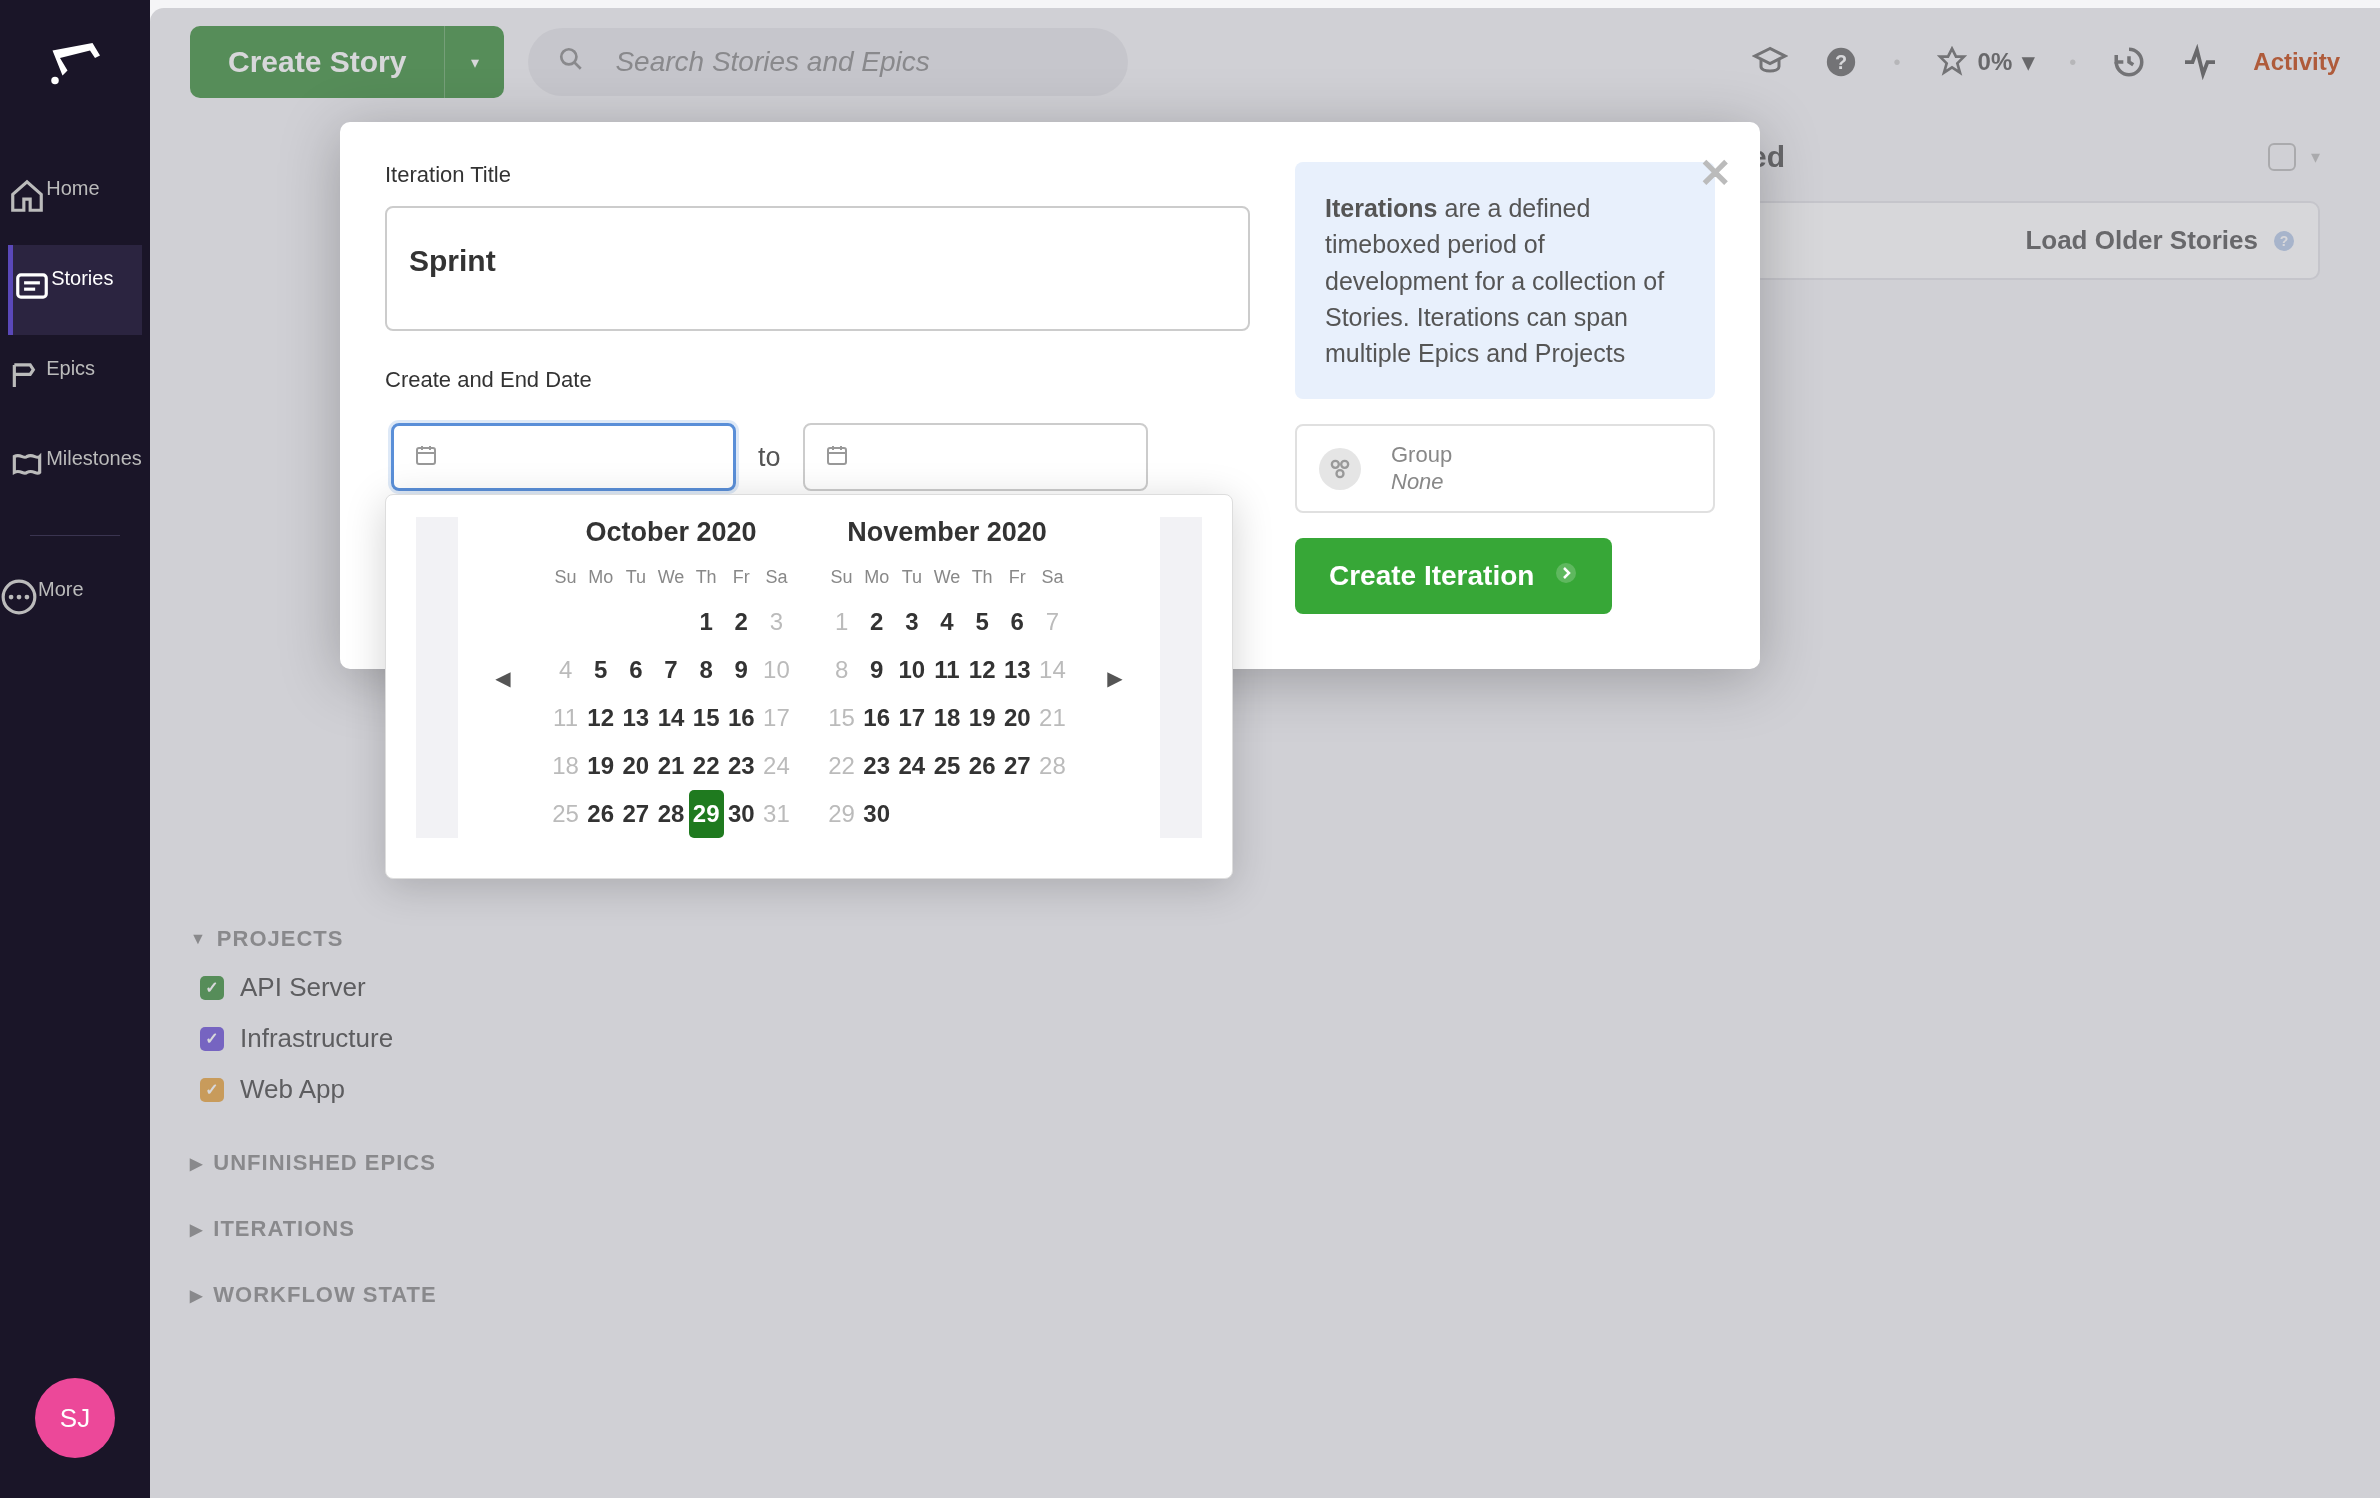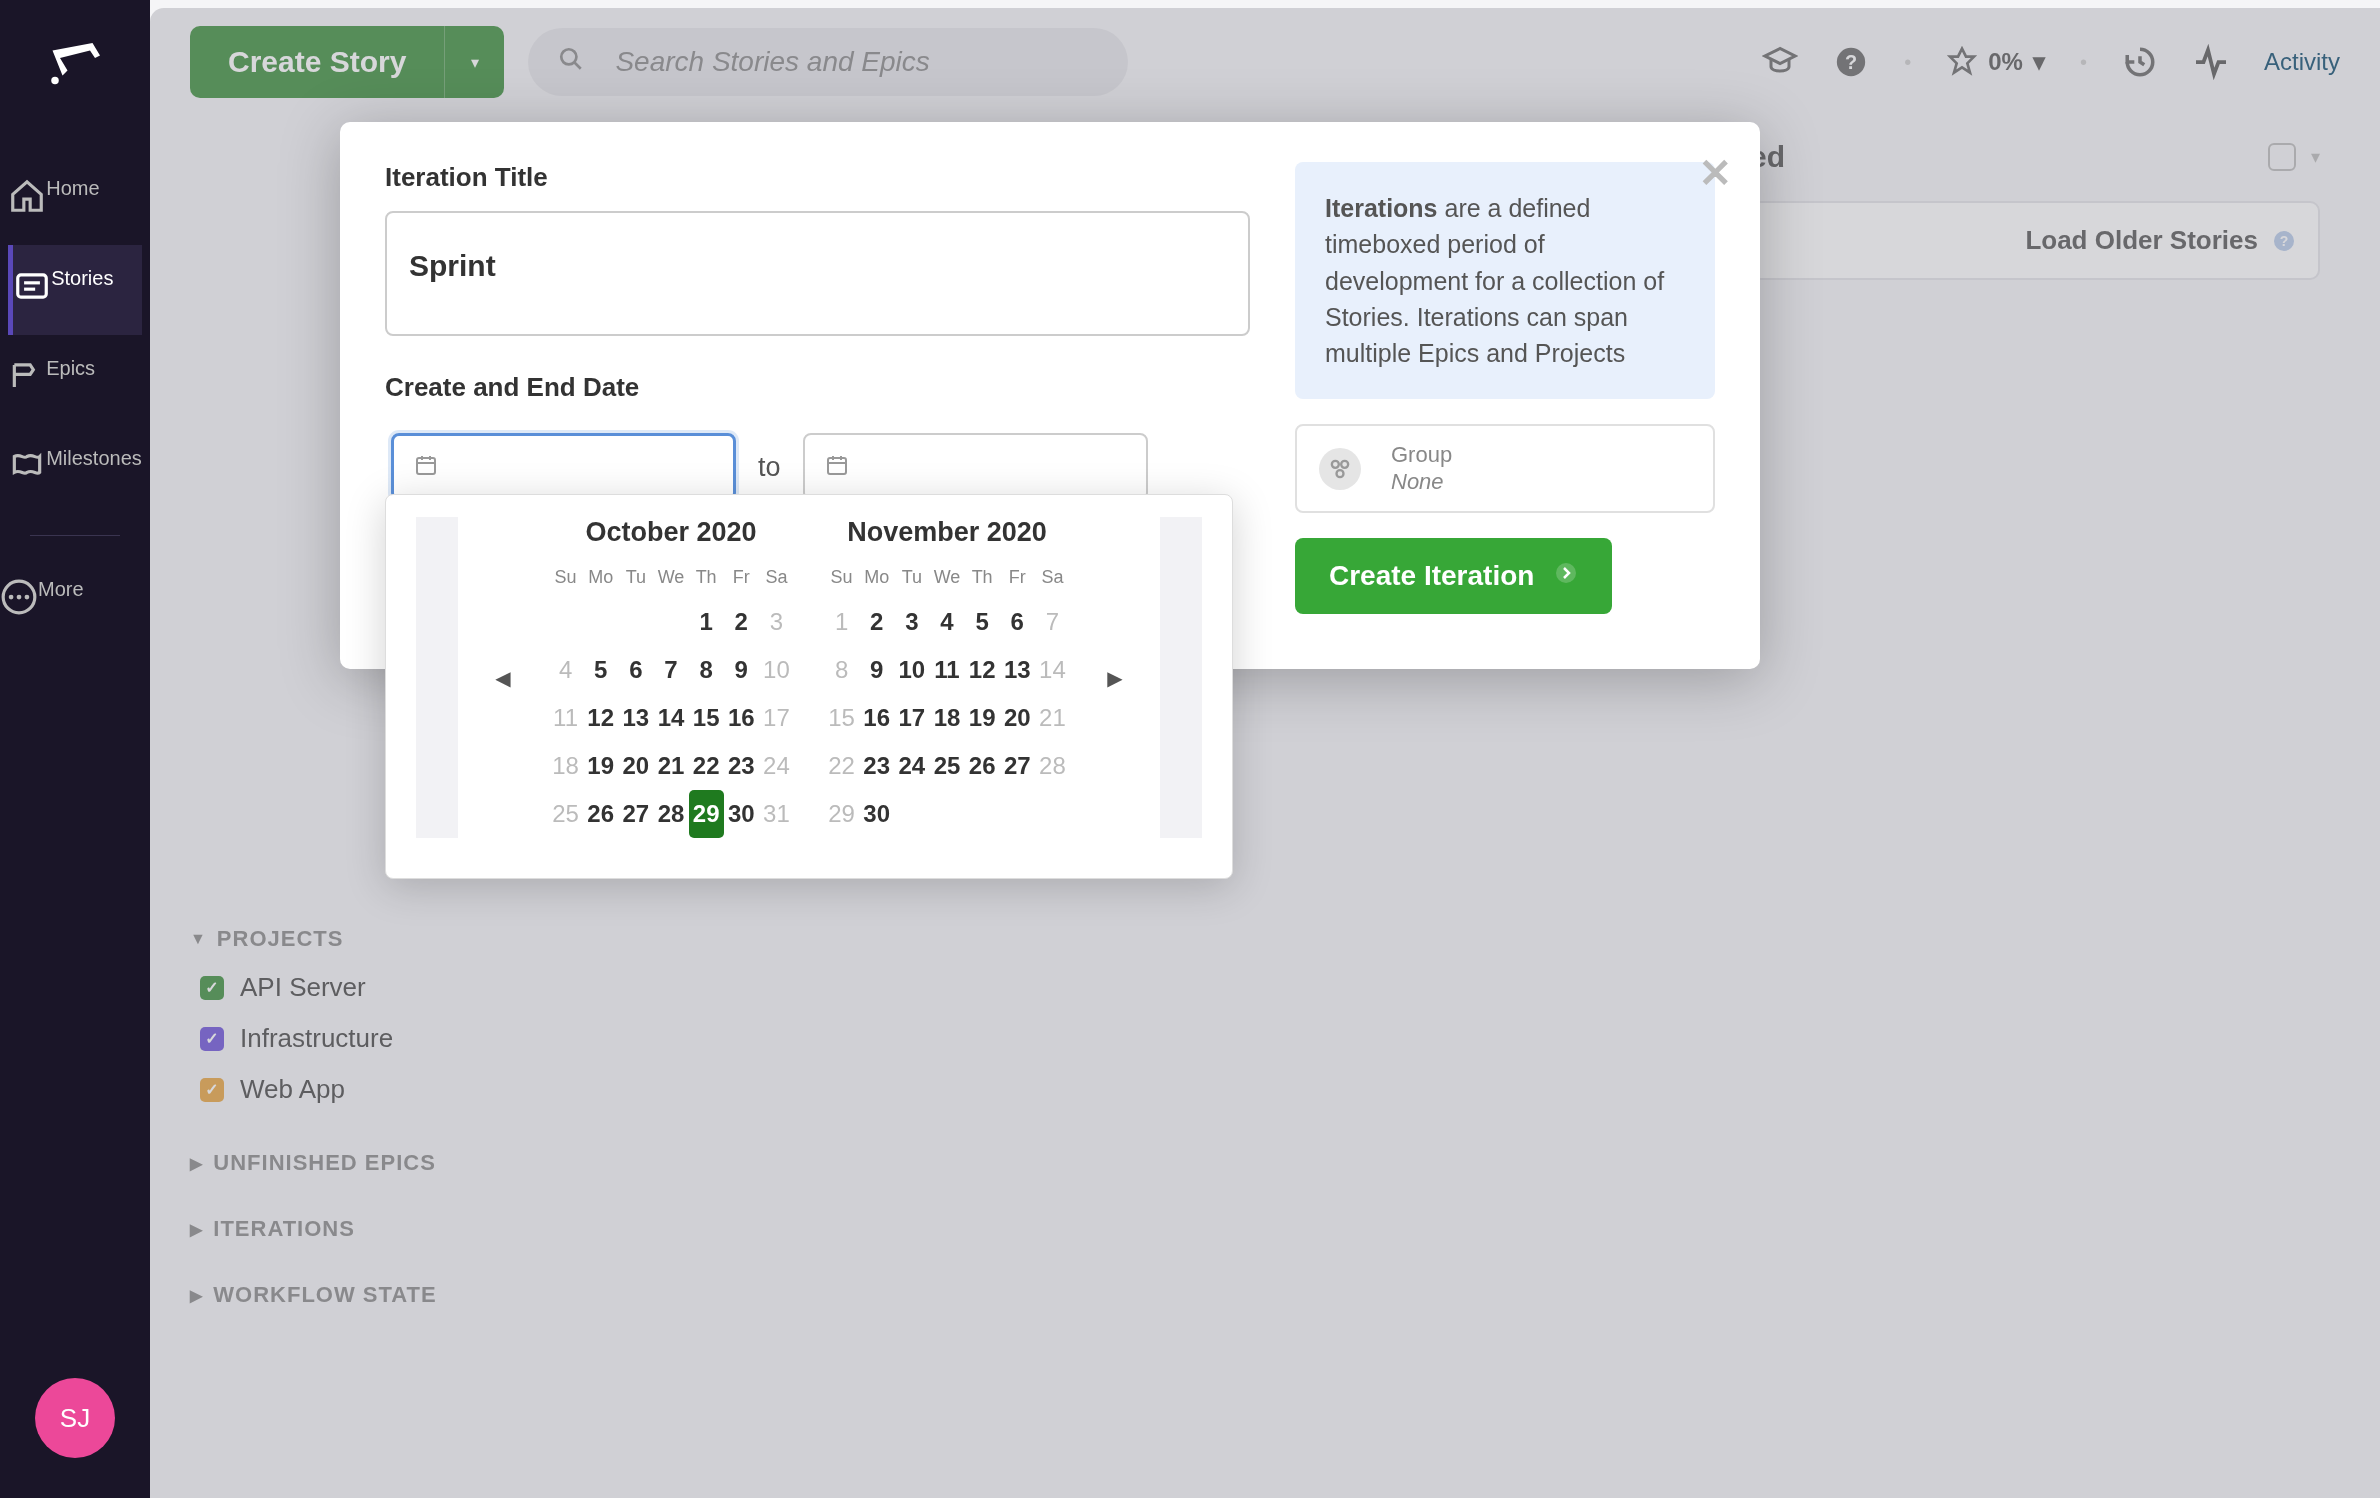--- a/index.html
+++ b/index.html
@@ -17,21 +17,21 @@
 .main { flex: 1; display: flex; flex-direction: column; background:#f5f5f7; border-top-left-radius:14px; margin-top:8px; overflow:hidden; position:relative; }
 .topbar { display:flex; align-items:center; padding: 18px 40px; gap: 24px; }
 .create-btn { display:flex; align-items:center; background:#3a8e3a; color:#fff; border-radius:10px; overflow:hidden; height:72px; }
 .create-btn .label { padding: 0 38px; font-size:30px; font-weight:600; }
 .create-btn .caret { width:60px; display:flex; align-items:center; justify-content:center; border-left:1px solid rgba(255,255,255,0.25); height:100%; }
 .search { flex: 0 0 600px; display:flex; align-items:center; background:#e5e5ea; border-radius:35px; height:68px; padding: 0 30px; color:#888; font-size:28px; font-style:italic; gap:31px; }
 .topbar-right { margin-left:auto; display:flex; align-items:center; gap:35px; color:#666; font-size:24px; }
 .topbar-right .ico { width:36px; height:36px; display:flex; align-items:center; justify-content:center; }
 .topbar-right .sep { color:#ccc; font-size:20px; }
 .percent { display:flex; align-items:center; gap:10px; font-weight:600; color:#555; }
-.activity-lbl { font-weight:400; color:#0c4a6e; }
+.activity-lbl { font-weight:700; color:#c2410c; }
 
 .content { flex:1; position:relative; padding: 0 40px; }
 .column-header { position:absolute; top: 24px; right:60px; width: 690px; display:flex; align-items:center; gap:15px; }
 .column-header .title { font-size:30px; font-weight:700; color:#555; }
 .column-header .ck { margin-left:auto; width:28px; height:28px; border:2px solid #bbb; border-radius:6px; }
 .column-header .dd { color:#bbb; font-size:18px; }
 .load-older { position:absolute; top: 85px; right:60px; width:690px; border:2px solid #e3e3e8; border-radius:10px; padding:22px; text-align:center; font-size:26px; font-weight:700; color:#555; display:flex; align-items:center; justify-content:flex-end; gap:14px; background:#fff; }
 
 .filters { position:absolute; left:40px; top: 800px; width: 420px; }
 .filter-group { margin-bottom: 25px; }
@@ -41,21 +41,21 @@
 .filter-item .chk { width:24px; height:24px; border-radius:5px; display:flex; align-items:center; justify-content:center; color:#fff; font-size:16px; font-weight:bold; }
 .chk.green { background:#3a8e3a; }
 .chk.purple { background:#6a4fd9; }
 .chk.orange { background:#e8a33d; }
 
 .overlay { position:absolute; inset:0; background:rgba(140,140,150,0.35); z-index:5; }
 .modal { position:absolute; left:190px; top:114px; width:1420px; background:#fff; border-radius:10px; box-shadow: 0 10px 60px rgba(0,0,0,0.25); z-index:10; padding: 40px 45px 55px; display:flex; gap:45px; }
 .modal-left { flex:1; }
 .modal-right { width:420px; display:flex; flex-direction:column; gap:25px; }
 .close-x { position:absolute; top:28px; right:28px; color:#bbb; font-size:40px; cursor:pointer; font-weight:bold; }
-.field-label { font-size:26px; font-weight:700; color:#333; margin-bottom:18px; }
+.field-label { font-size:22px; font-weight:400; color:#333; margin-bottom:18px; }
 .title-input { width:100%; height:125px; border:2px solid #ccc; border-radius:8px; padding: 36px 22px; font-size:30px; font-weight:600; color:#333; resize:none; font-family:inherit; }
 .date-row { display:flex; align-items:center; gap:22px; margin-top:30px;padding-left:6px; }
 .date-input { width:345px; height:68px; border:2px solid #ccc; border-radius:8px; display:flex; align-items:center; padding: 0 20px; gap:15px; color:#999; }
 .date-input.focused { border:3px solid #5a8fd8; box-shadow: 0 0 0 3px rgba(90,143,216,0.2); }
 .date-to { font-size:27px; color:#555; }
 .info-box { background:#e8f0fc; border-radius:8px; padding: 28px 30px; font-size:25px; color:#555; line-height:1.45; }
 .info-box b { font-weight:700; }
 .group-box { border:2px solid #e0e0e0; border-radius:8px; padding: 16px 22px; display:flex; align-items:center; gap:30px; }
 .group-box .gicon { width:42px; height:42px; border-radius:50%; background:#e5e5e5; display:flex; align-items:center; justify-content:center; color:#999; }
 .group-box .gtext { display:flex; flex-direction:column; font-size:22px; color:#888; line-height:1.2; }

